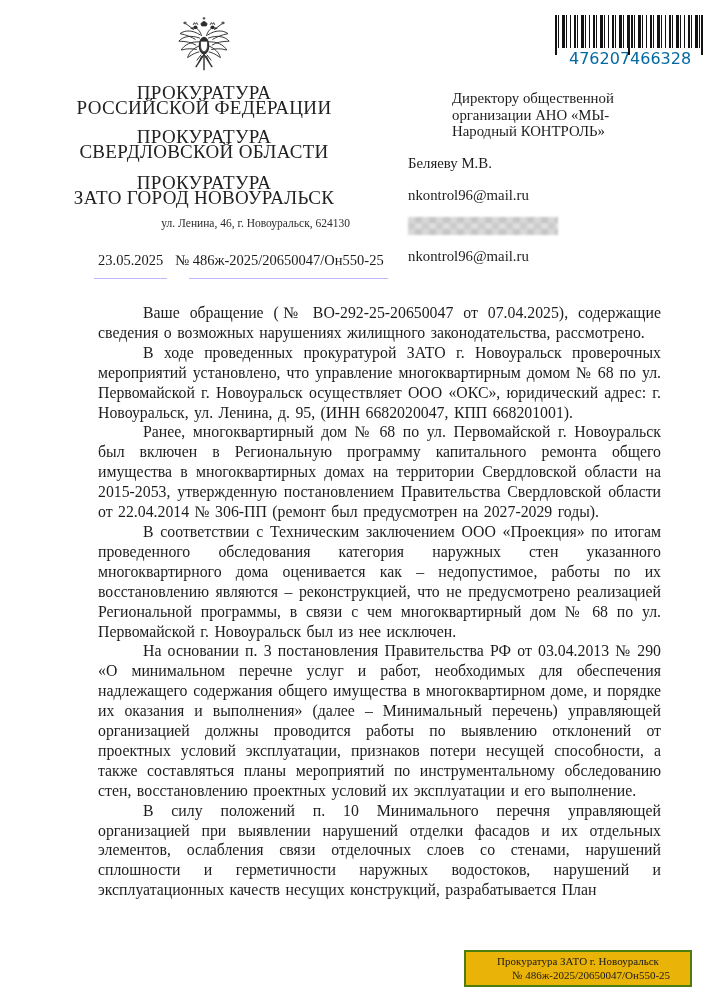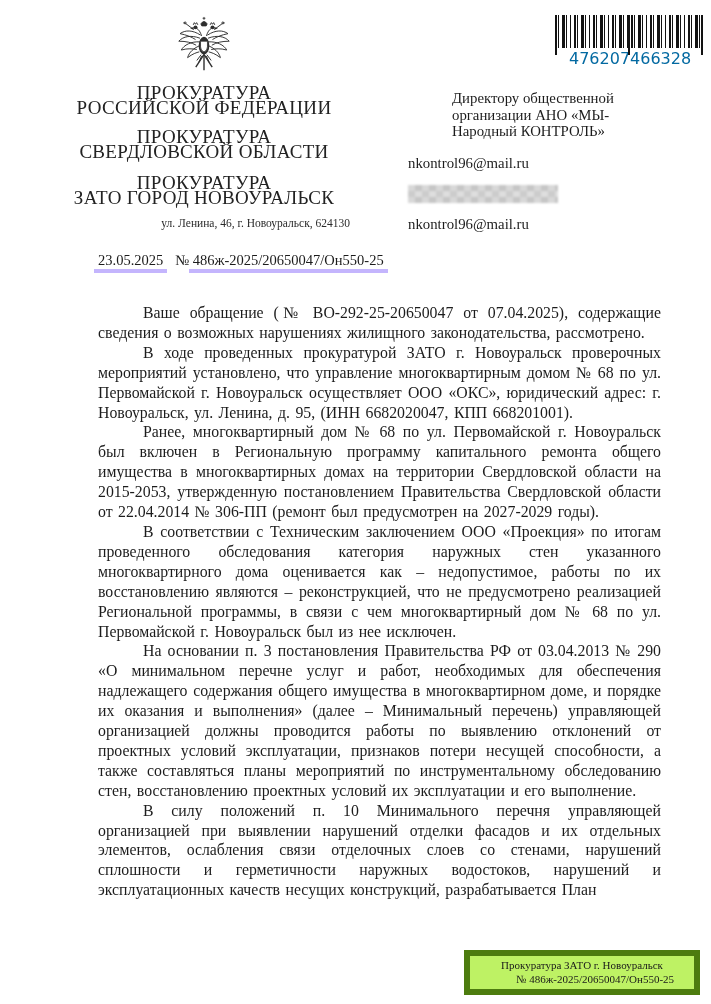--- a/index.html
+++ b/index.html
@@ -24,21 +24,21 @@
   }
   .org-fed    { margin-top:11px; }
   .org-region { margin-top:14px; }
   .org-city   { margin-top:16px; }
   .org-address{ margin-top:12px; font-size:11.5px; color:#2a2a2a;text-align:right; }
 
   .ref-line {
     position:absolute; left:94px; top:252px; width:330px;
     font-size:14.5px; white-space:nowrap; color:#1b1b1b;
   }
-  .uline { border-bottom:4px solid #c4b5fd; padding:0 4px 1px 4px; }
+  .uline { border-bottom:1px solid #c4b5fd; padding:0 4px 10px 4px; }
   .ref-no-sign { margin-left:4px; }
 
   
   .barcode { position:absolute; left:553px; top:15px; width:152px; }
   .bars {
     position:relative; height:33px; margin:0 2px;
     background:repeating-linear-gradient(90deg,
       #121212 0 2px, #ffffff 2px 3px, #121212 3px 4px, #ffffff 4px 7px,
       #121212 7px 10px, #ffffff 10px 11px, #121212 11px 12px, #ffffff 12px 15px,
       #121212 15px 16px, #ffffff 16px 19px);
@@ -69,21 +69,21 @@
   
   .letter-body {
     position:absolute; left:98px; top:303px; width:563px;
     font-size:15.8px; line-height:19.9px; text-align:justify;
   }
   .letter-body p { margin:0; text-indent:45px; word-spacing:1.5px; }
 
   
   .footer-stamp {
     position:absolute; left:464px; top:950px; width:224px; height:33px;
-    border:6px solid #4d7c0f; background:#bef264;
+    border:2px solid #4d7c0f; background:#eab308;
     font-size:11px; line-height:14px; color:#1a1a1a;
   }
   .footer-stamp .fs1 { margin-top:2px; text-align:center; }
   .footer-stamp .fs2 { text-align:center; padding-left:26px; }
 </style>
 </head>
 <body>
 
 <div class="page">
 
@@ -141,20 +141,21 @@
       <div class="guard g-right"></div>
     </div>
     <div class="barcode-digits">
       <span>476207</span>
       <span>466328</span>
     </div>
   </div>
 
   <div class="addressee">
     <div class="addr-title">Директору общественной организации АНО «МЫ-Народный КОНТРОЛЬ»</div>
+    <div class="addr-name">Беляеву М.В.</div>
     <div class="addr-email">nkontrol96@mail.ru</div>
     <div class="addr-redacted"></div>
     <div class="addr-email2">nkontrol96@mail.ru</div>
   </div>
 
   <div class="letter-body">
     <p>Ваше обращение (№ ВО-292-25-20650047 от 07.04.2025), содержащие сведения о возможных нарушениях жилищного законодательства, рассмотрено.</p>
     <p>В ходе проведенных прокуратурой ЗАТО г. Новоуральск проверочных мероприятий установлено, что управление многоквартирным домом № 68 по ул. Первомайской г. Новоуральск осуществляет ООО «ОКС», юридический адрес: г. Новоуральск, ул. Ленина, д. 95, (ИНН 6682020047, КПП 668201001).</p>
     <p>Ранее, многоквартирный дом № 68 по ул. Первомайской г. Новоуральск был включен в Региональную программу капитального ремонта общего имущества в многоквартирных домах на территории Свердловской области на 2015-2053, утвержденную постановлением Правительства Свердловской области от 22.04.2014 № 306-ПП (ремонт был предусмотрен на 2027-2029 годы).</p>
     <p>В соответствии с Техническим заключением ООО «Проекция» по итогам проведенного обследования категория наружных стен указанного многоквартирного дома оценивается как – недопустимое, работы по их восстановлению являются – реконструкцией, что не предусмотрено реализацией Региональной программы, в связи с чем многоквартирный дом № 68 по ул. Первомайской г. Новоуральск был из нее исключен.</p>

